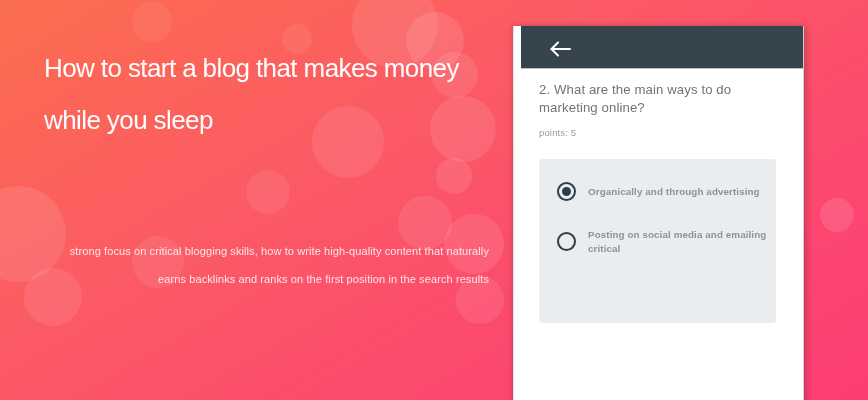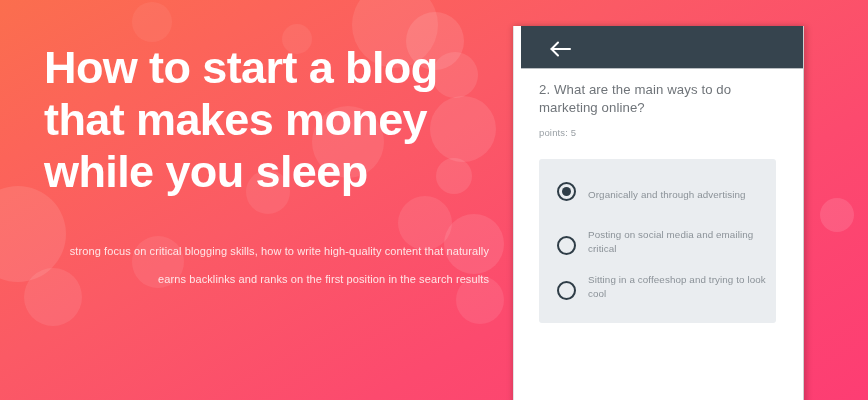--- a/index.html
+++ b/index.html
@@ -35,22 +35,22 @@
     height: 400px;
     z-index: 5;
   }
 
   #hero-title {
     position: absolute;
     left: 44px;
     top: 42px;
     width: 440px;
     color: #ffffff;
-    font-size: 45px;
-    font-weight: bold;
+    font-size: 26px;
+    font-weight: normal;
     line-height: 52px;
     letter-spacing: -0.6px;
   }
 
   #hero-sub {
     position: absolute;
     left: 44px;
     top: 237px;
     width: 445px;
     color: #ffe5e7;
@@ -126,22 +126,23 @@
     height: 164px;
     background: #eaedf0;
     border-radius: 3px;
   }
 
   .option-row {
     position: absolute;
     left: 18px;
     width: 210px;
     display: flex;
-    align-items: flex-end;
+    align-items: center;
     cursor: pointer;
+    font-weight: bold;
   }
 
   .option-row[data-idx="0"] { top: 22px; }
   .option-row[data-idx="1"] { top: 68px; }
   .option-row[data-idx="2"] { top: 113px; }
 
   .radio {
     flex: 0 0 auto;
     width: 19px;
     height: 19px;
@@ -226,22 +227,18 @@
       <div class="option-row" data-idx="0">
         <span class="radio checked"></span>
         <span class="option-label">Organically and through advertising</span>
       </div>
 
       <div class="option-row" data-idx="1">
         <span class="radio"></span>
         <span class="option-label">Posting on social media and emailing critical</span>
       </div>
 
-      <div class="option-row" data-idx="2">
-        <span class="radio"></span>
-        <span class="option-label">Sitting in a coffeeshop and trying to look cool</span>
-      </div>
 
     </div>
   </div>
 
   <div id="right-strip"></div>
 </div>
 
 </body></html>

